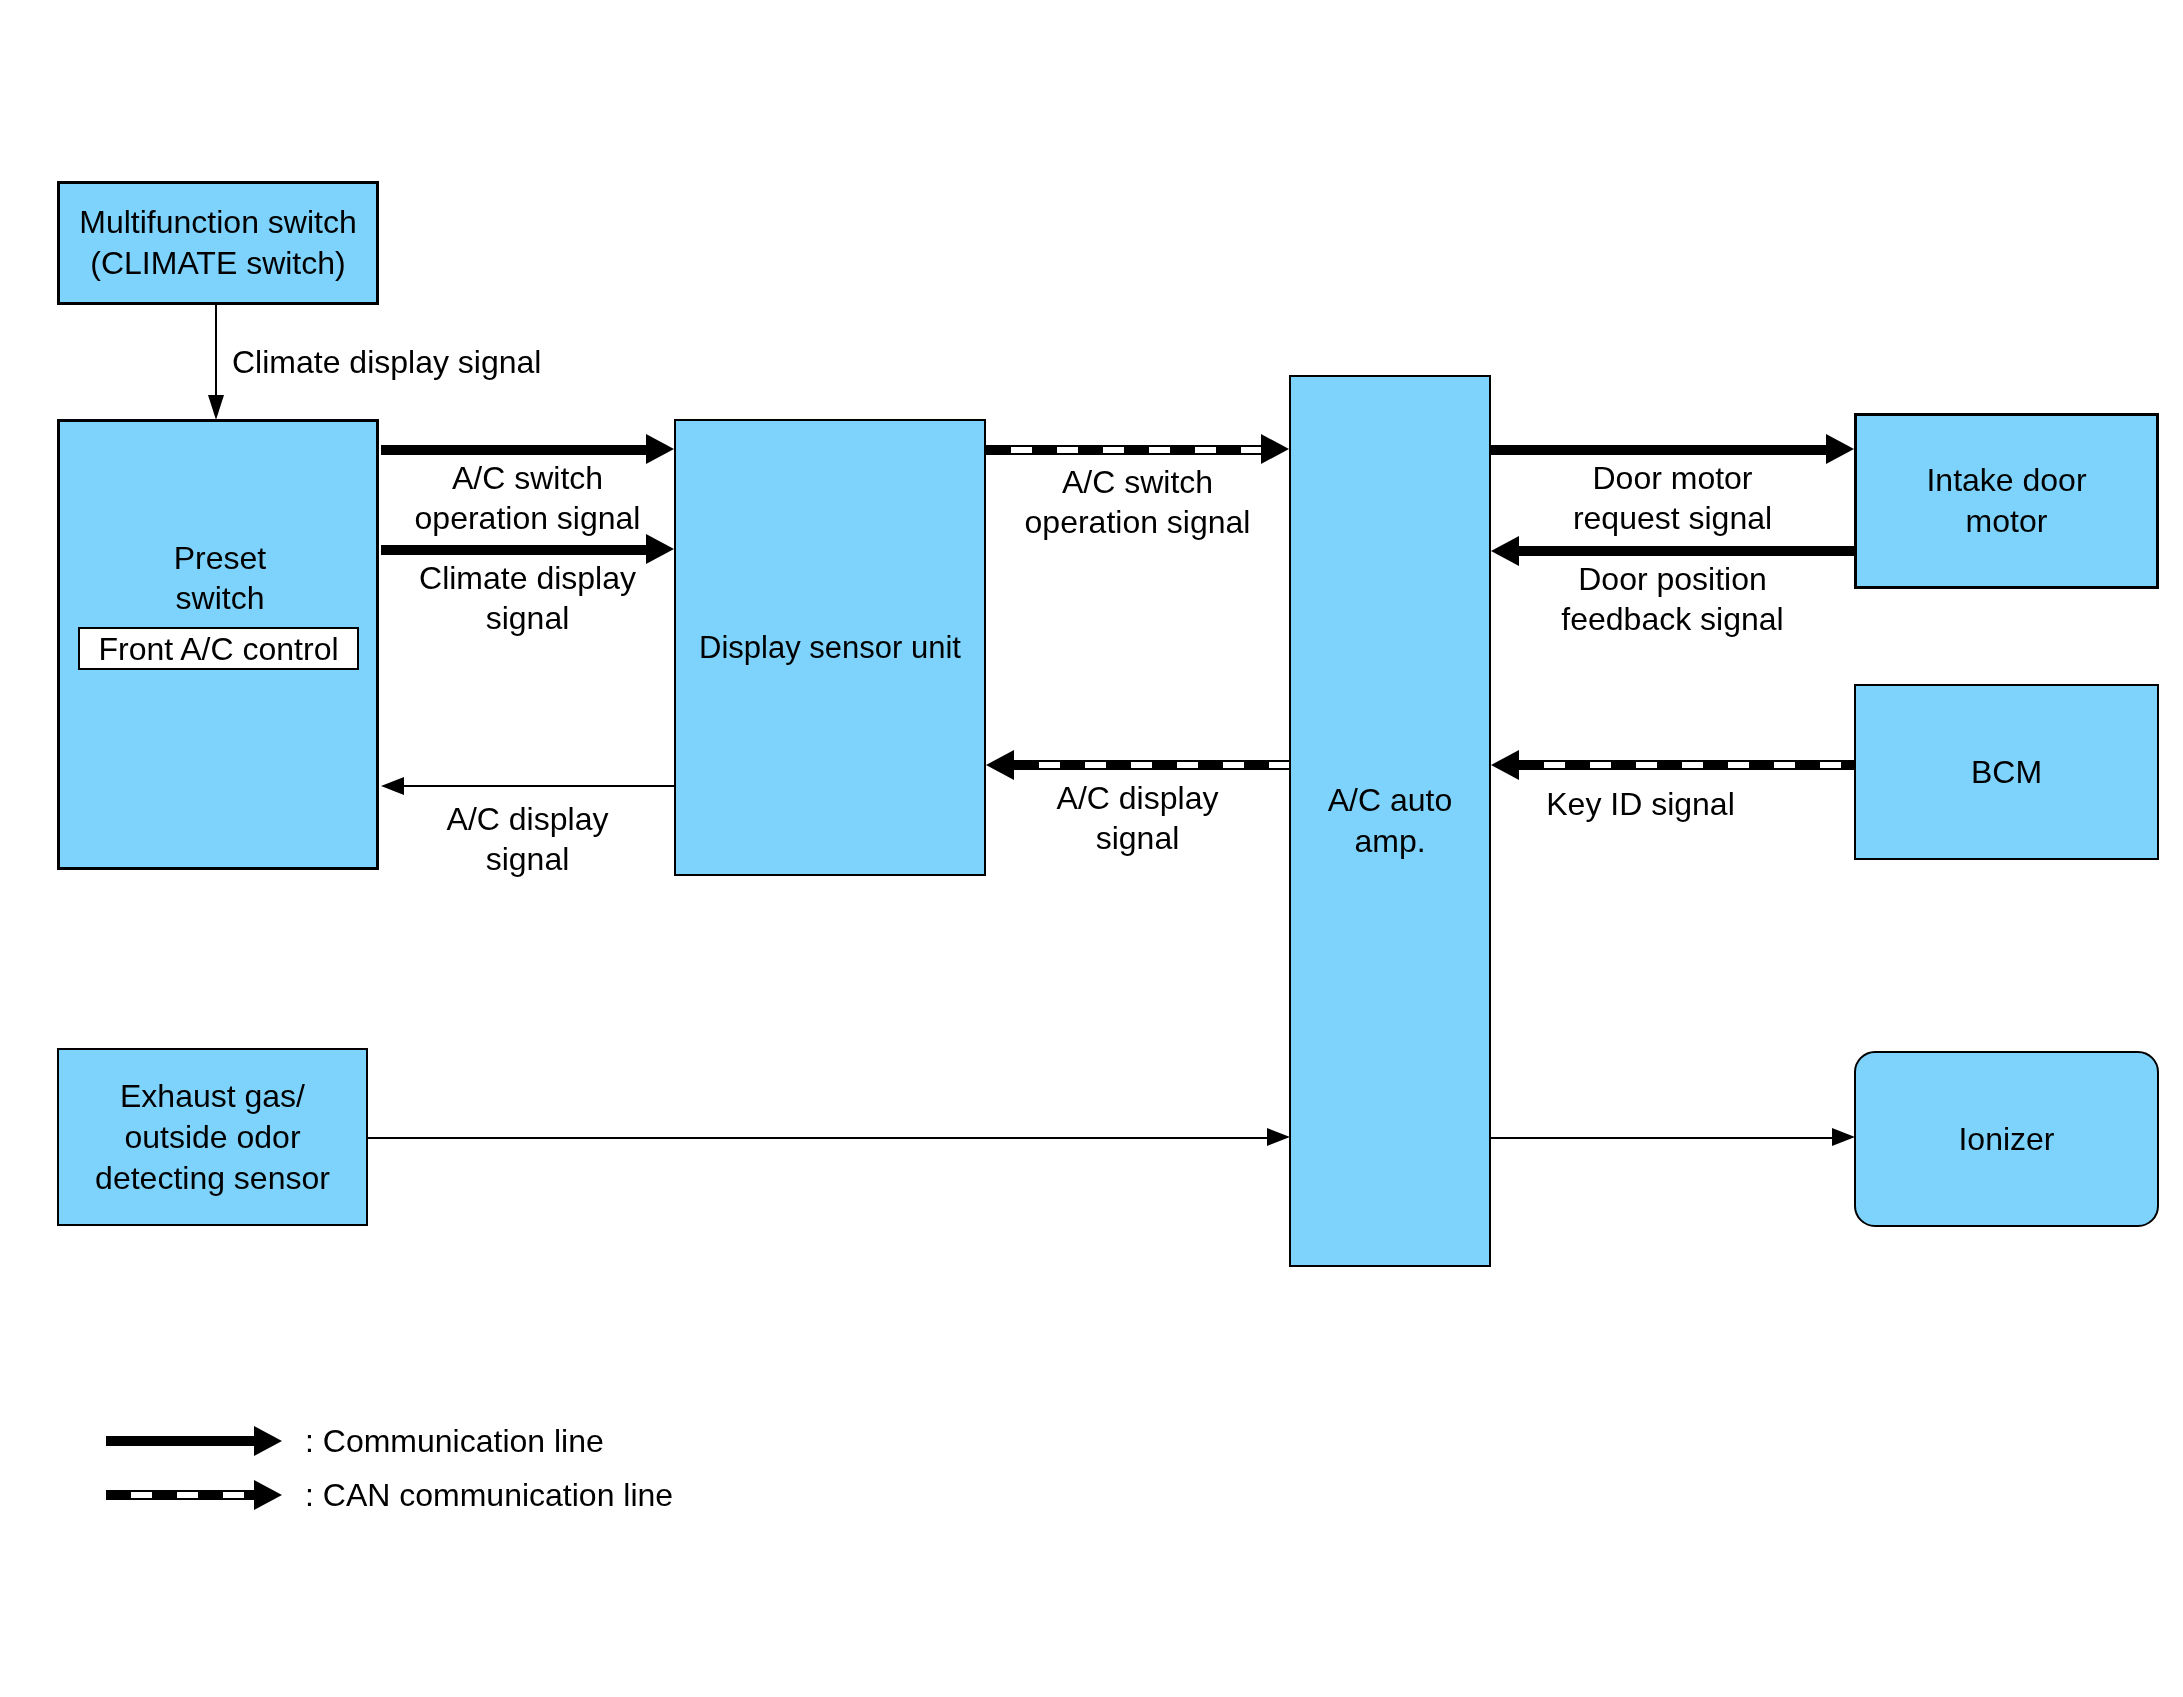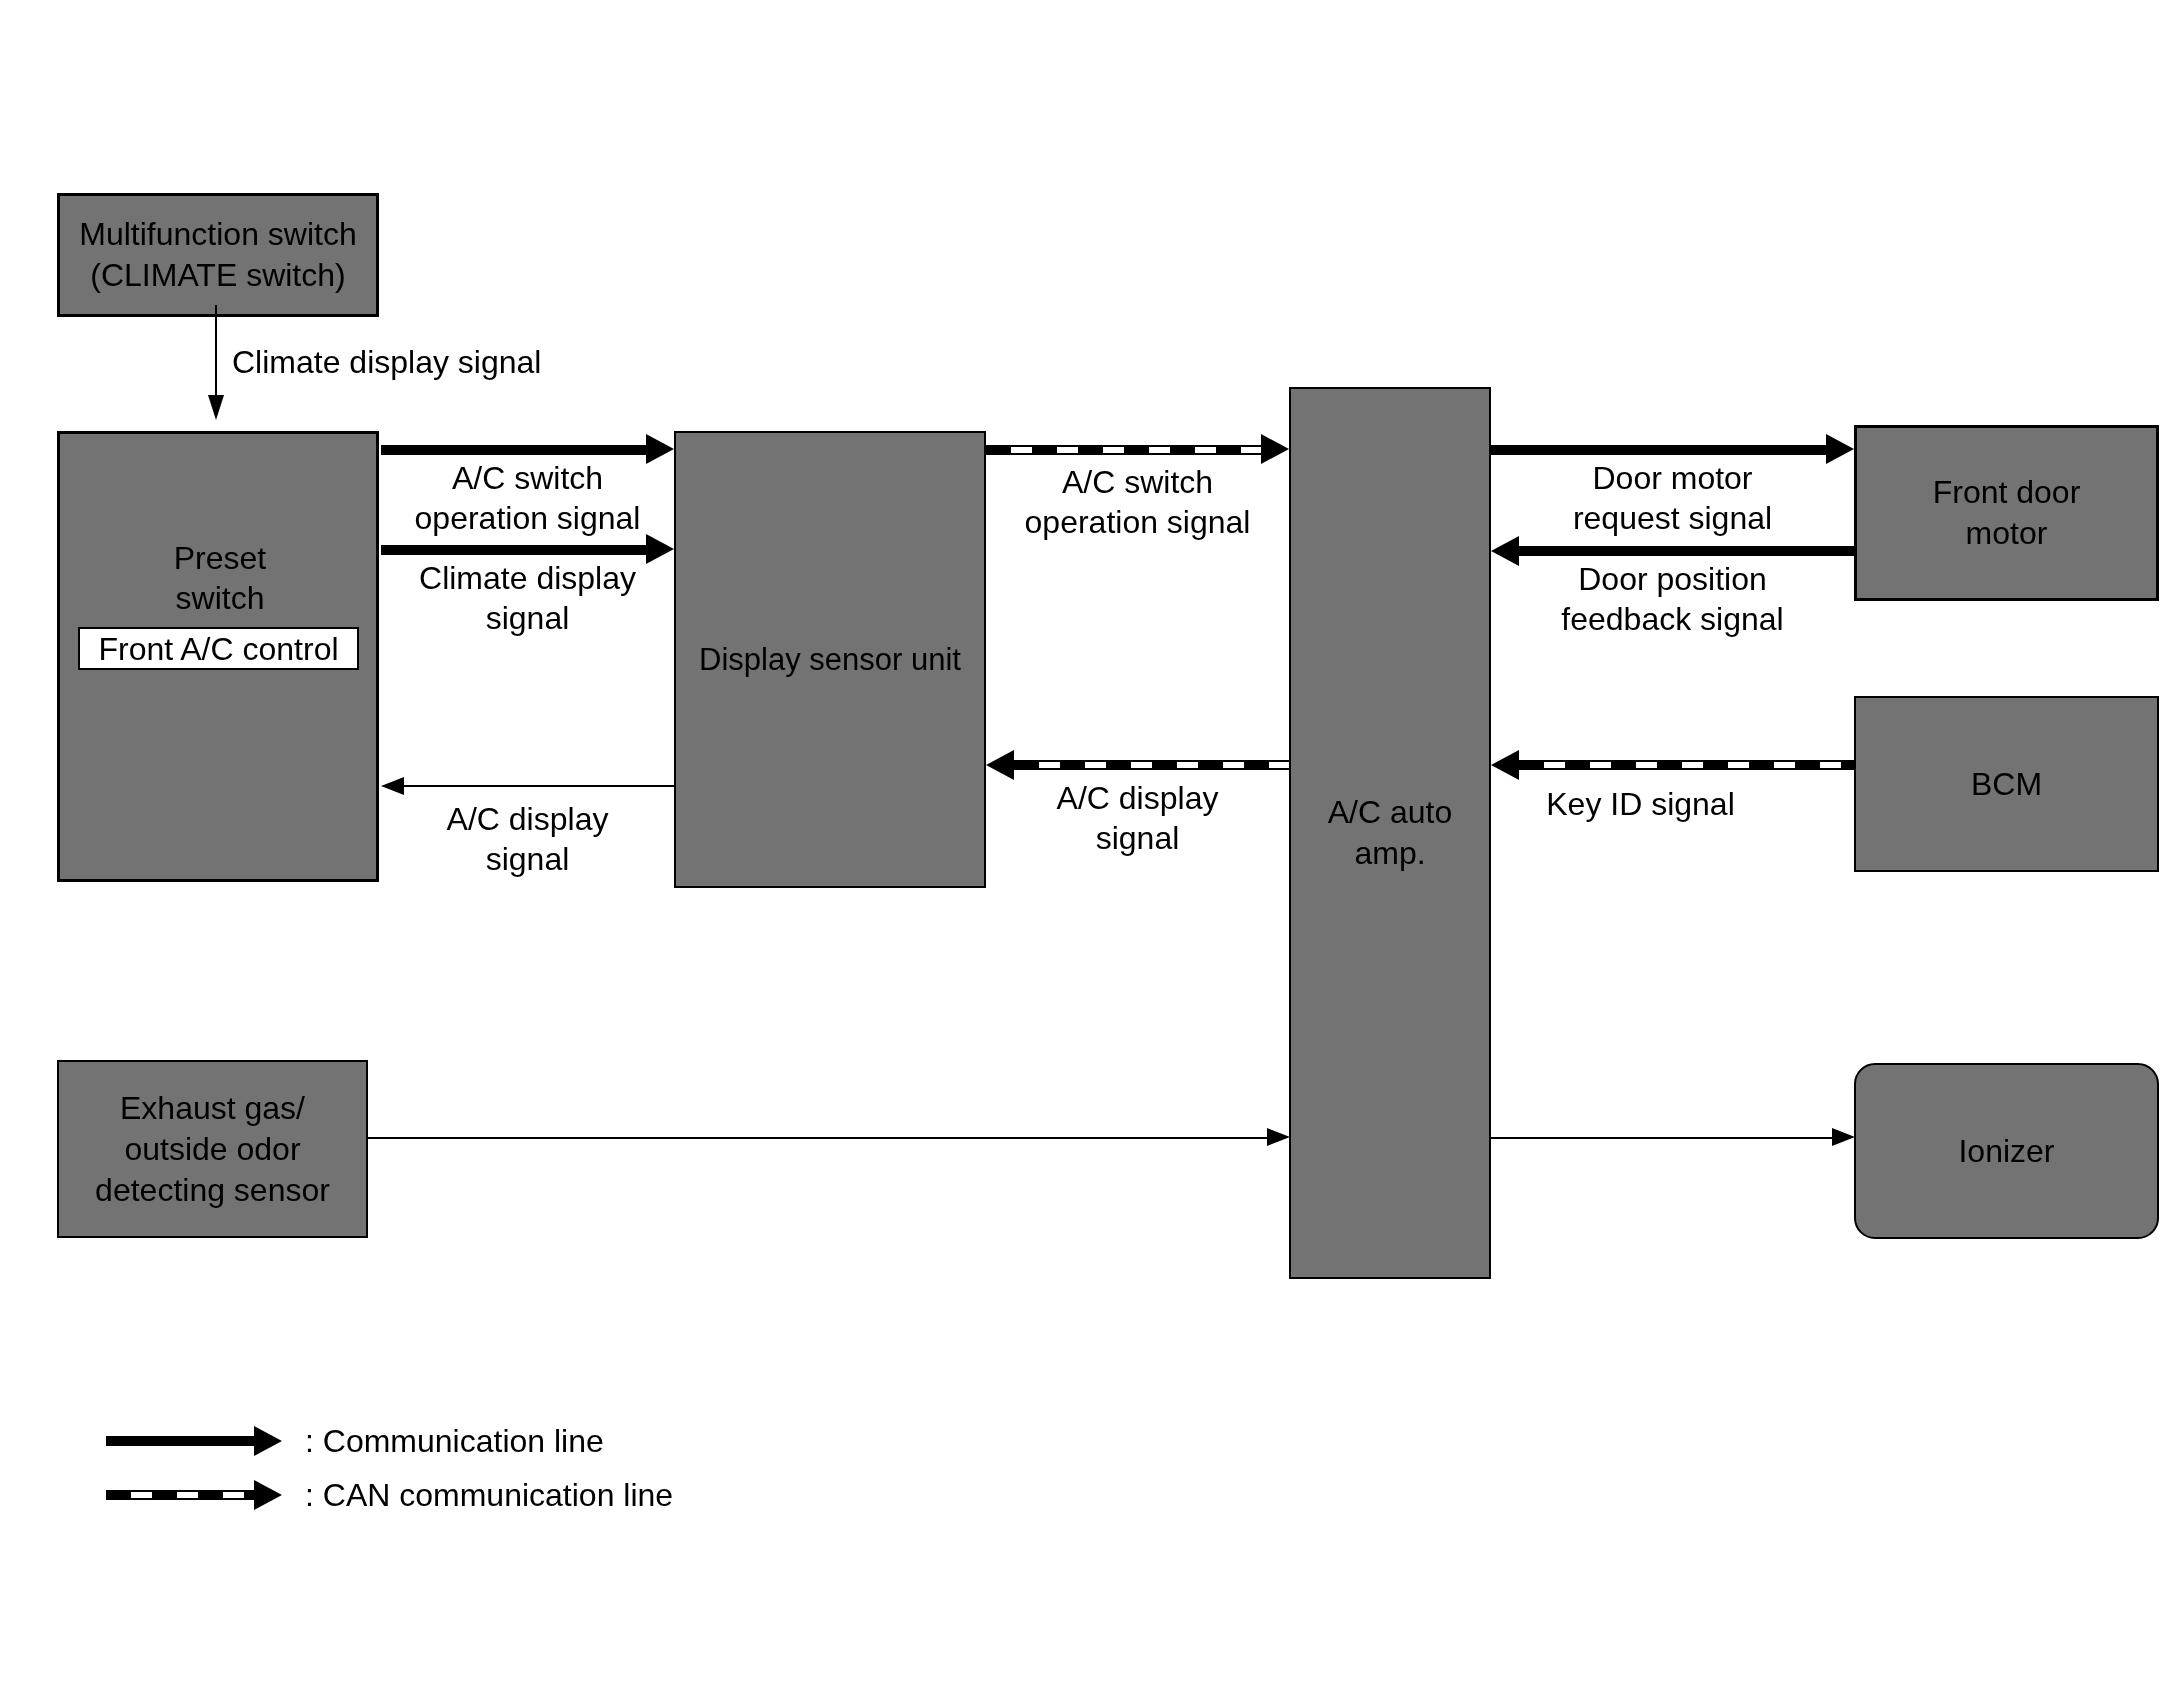--- a/index.html
+++ b/index.html
@@ -8,30 +8,29 @@
     width: 2183px;
     height: 1698px;
     background: #ffffff;
     font-family: "Liberation Sans", "DejaVu Sans", sans-serif;
     color: #000;
     overflow: hidden;
   }
   .box {
     position: absolute;
     border: 3.2px solid #000;
-    background: #737373;
+    background: #7dd3fc;
     box-sizing: border-box;
     display: flex;
     align-items: center;
     justify-content: center;
     text-align: center;
     font-size: 32px;
     line-height: 41px;
     white-space: pre-line;
-    margin-top: 12px;
   }
   .box.noflex { display: block; }
   .inner-box {
     position: absolute;
     border: 2.7px solid #000;
     background: #fff;
     box-sizing: border-box;
     display: flex;
     align-items: center;
     justify-content: center;
@@ -86,21 +85,21 @@
   <div class="box" style="left:674px; top:419px; width:312px; height:457px; border-width:2.7px; font-size:31px;">
     <span>Display sensor unit</span>
   </div>
 
   <div class="box" style="left:1289px; top:375px; width:202px; height:892px; border-width:2.7px;">
     <span>A/C auto
 amp.</span>
   </div>
 
   <div class="box" style="left:1854px; top:413px; width:305px; height:176px;">
-    <span>Front door
+    <span>Intake door
 motor</span>
   </div>
 
   <div class="box" style="left:1854px; top:684px; width:305px; height:176px; border-width:2.7px;">
     <span>BCM</span>
   </div>
 
   <div class="box" style="left:1854px; top:1051px; width:305px; height:176px; border-width:2.7px;border-radius:21px;">
     <span>Ionizer</span>
   </div>

